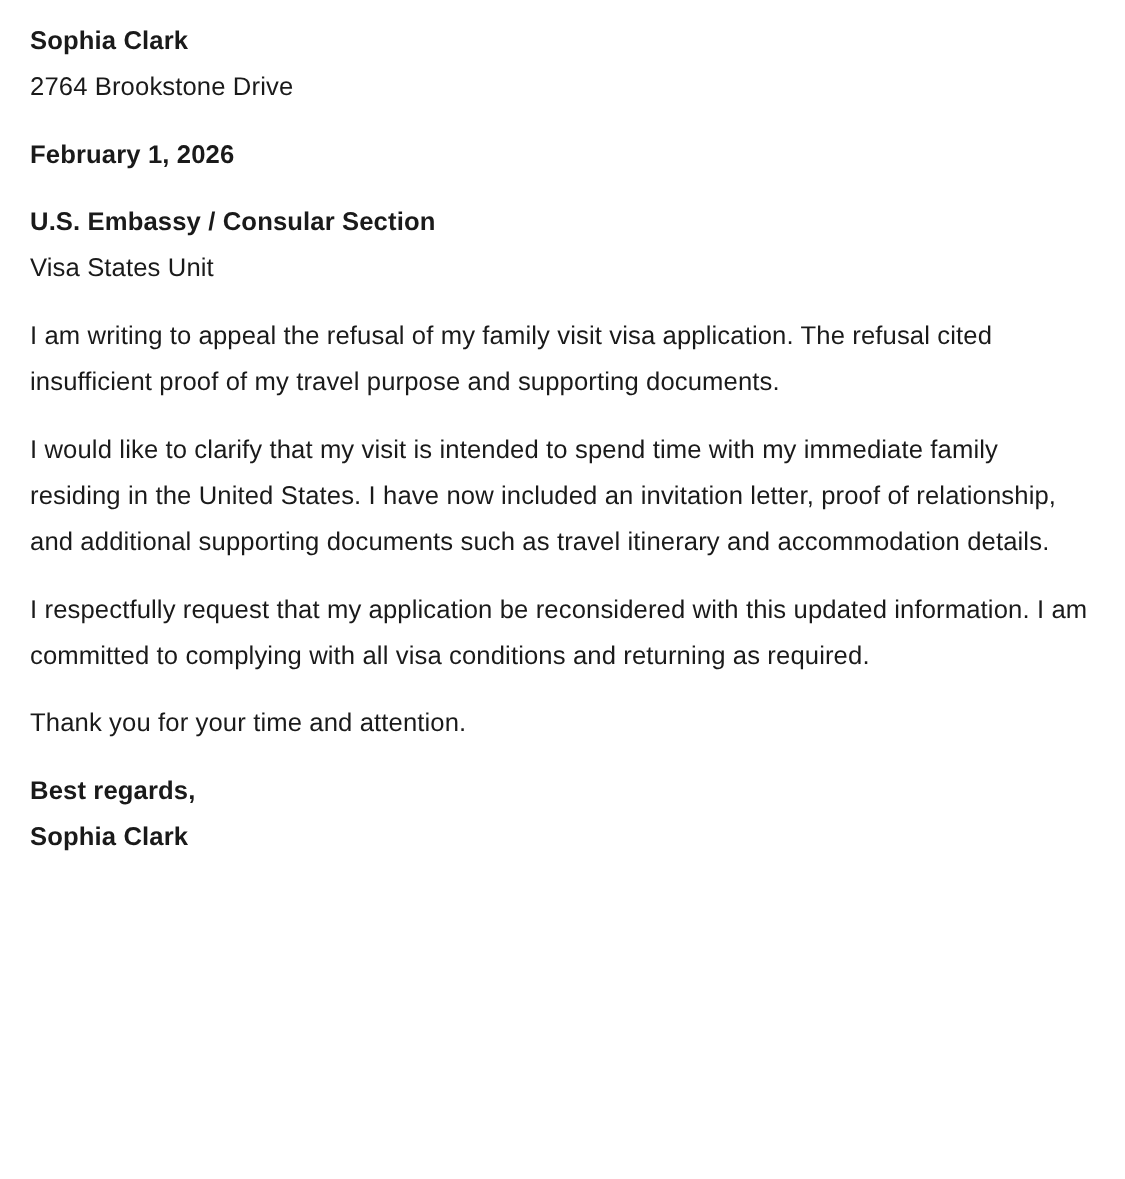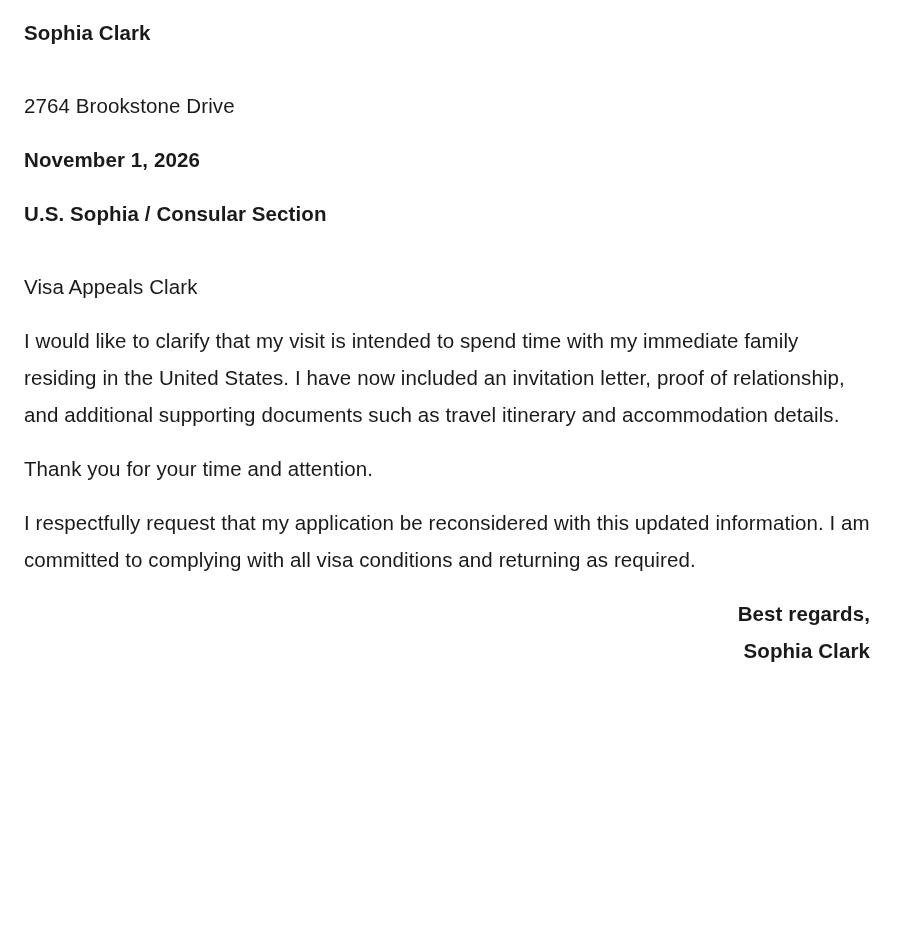--- a/index.html
+++ b/index.html
@@ -22,34 +22,32 @@
     height: 943px;
     padding: 14px 30px 0 24px;
     background: #ffffff;
   }
   
   .group {
     margin: 0 0 17px 0;
   }
   .group:last-child {
     margin-bottom: 0;
-    text-align: right;
   }
   .line {
     font-size: 20.5px;
     line-height: 37px;
     letter-spacing: 0.1px;
     white-space: pre-wrap;
   }
   .bold {
     font-weight: 700;
   }
   .regular {
     font-weight: 400;
-    margin-top: 36px;
   }
   
   .para {
     font-size: 20.5px;
     line-height: 37px;
     letter-spacing: 0.1px;
     font-weight: 400;
     max-width: 848px;
     margin: 0 0 17px 0;
     text-align: left;
@@ -66,35 +64,36 @@
 <body style="background: rgb(255, 255, 255); color: rgb(26, 26, 26);">
 
 <div class="page" style="background: rgb(255, 255, 255);">
 
   <div class="group">
     <div class="line bold">Sophia Clark</div>
     <div class="line regular">2764 Brookstone Drive</div>
   </div>
 
   <div class="group">
-    <div class="line bold">November 1, 2026</div>
+    <div class="line bold">February 1, 2026</div>
   </div>
 
   <div class="group">
-    <div class="line bold">U.S. Sophia / Consular Section</div>
-    <div class="line regular">Visa Appeals Clark</div>
+    <div class="line bold">U.S. Embassy / Consular Section</div>
+    <div class="line regular">Visa States Unit</div>
   </div>
 
 
 
+  <p class="para">I am writing to appeal the refusal of my family visit visa application. The refusal cited insufficient proof of my travel purpose and supporting documents.</p>
 
   <p class="para">I would like to clarify that my visit is intended to spend time with my immediate family residing in the United States. I have now included an invitation letter, proof of relationship, and additional supporting documents such as travel itinerary and accommodation details.</p>
 
+  <p class="para">I respectfully request that my application be reconsidered with this updated information. I am committed to complying with all visa conditions and returning as required.</p>
+
   <p class="para">Thank you for your time and attention.</p>
-
-  <p class="para">I respectfully request that my application be reconsidered with this updated information. I am committed to complying with all visa conditions and returning as required.</p>
 
   <div class="group">
     <div class="line bold">Best regards,</div>
     <div class="line bold">Sophia Clark</div>
   </div>
 
 </div>
 
 </body></html>

